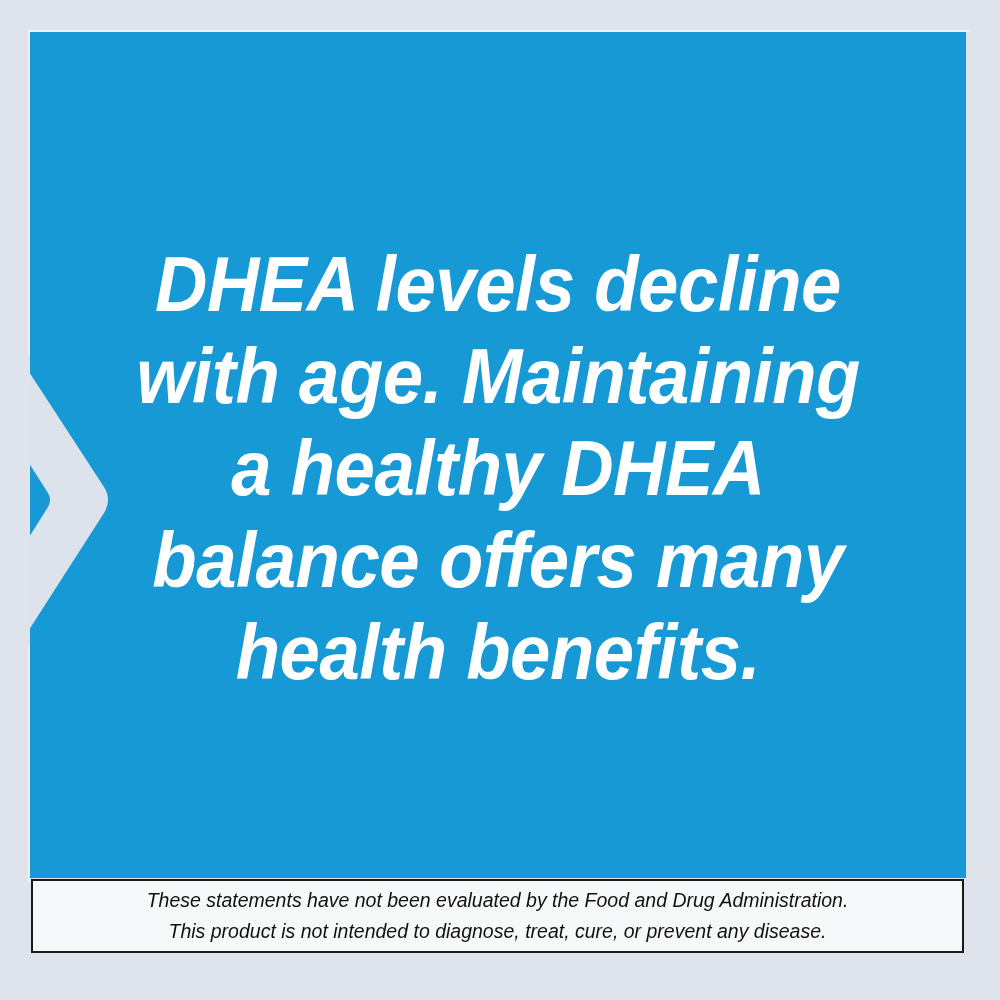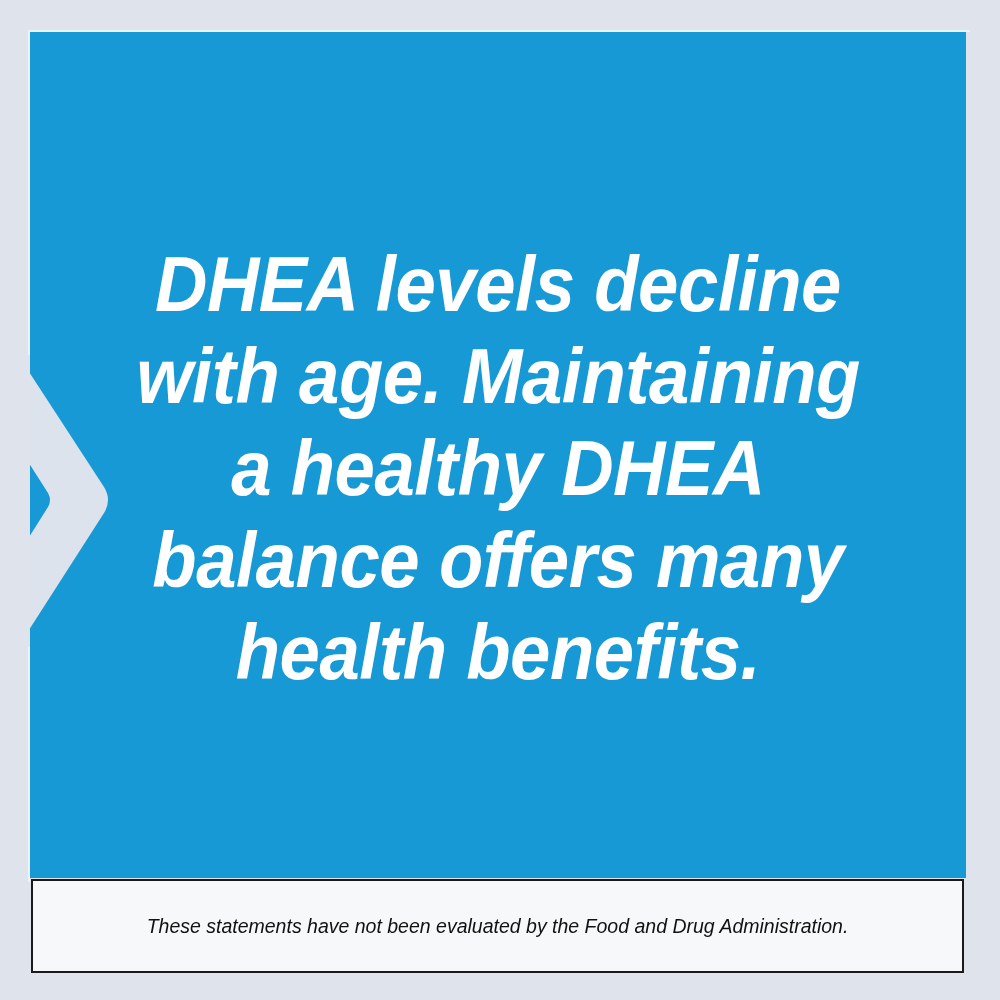--- a/index.html
+++ b/index.html
@@ -78,21 +78,21 @@
     display: block;
     white-space: nowrap;
   }
 
   
   #disclaimer-box {
     position: absolute;
     left: 31px;
     top: 879px;
     width: 933px;
-    height: 94px;
+    height: 74px;
     background: #f7f8f9;
     border: 2px solid #1a1a1a;
     box-sizing: border-box;
     display: flex;
     flex-direction: column;
     align-items: center;
     justify-content: center;
   }
   #disclaimer-box .disc-line {
     display: block;
@@ -134,15 +134,16 @@
   <div id="headline">
     <span class="hl-line">DHEA levels decline</span>
     <span class="hl-line">with age. Maintaining</span>
     <span class="hl-line">a healthy DHEA</span>
     <span class="hl-line">balance offers many</span>
     <span class="hl-line">health benefits.</span>
   </div>
 
   <div id="disclaimer-box">
     <span class="disc-line">These statements have not been evaluated by the Food and Drug Administration.</span>
+    <span class="disc-line">This product is not intended to diagnose, treat, cure, or prevent any disease.</span>
   </div>
 
 </div>
 
 </body></html>

